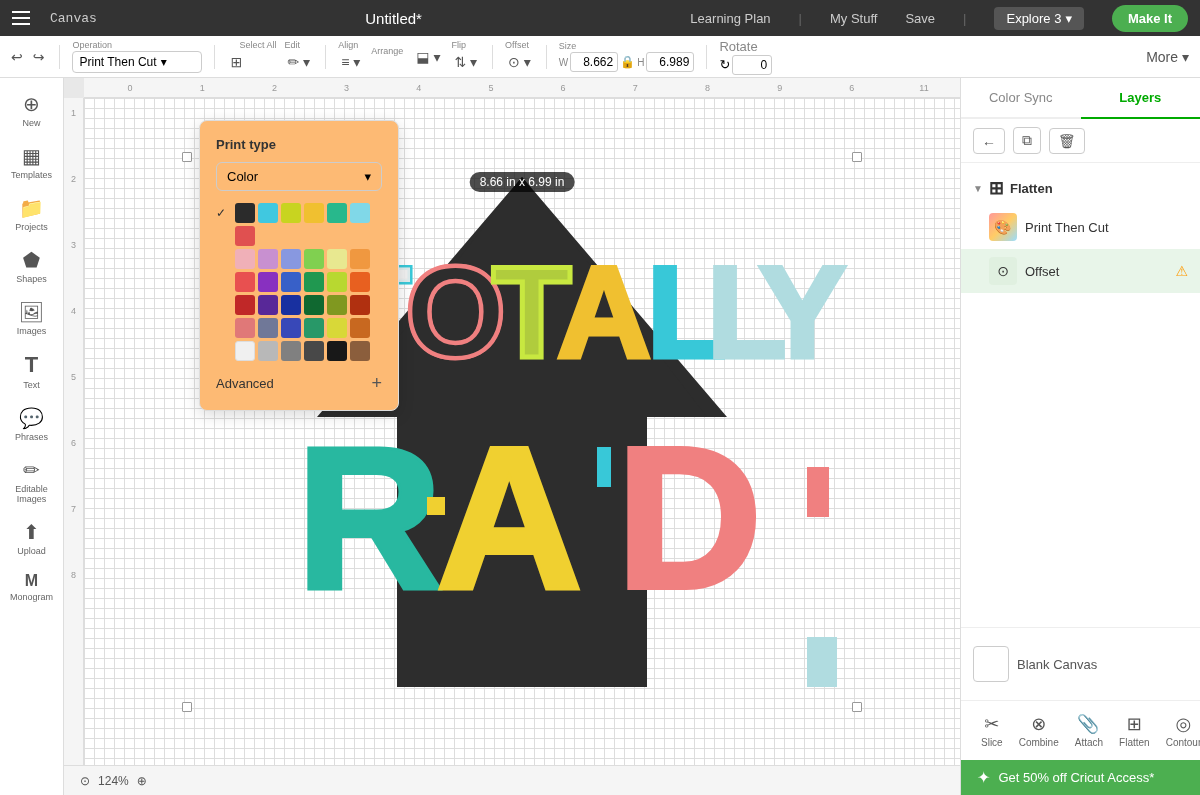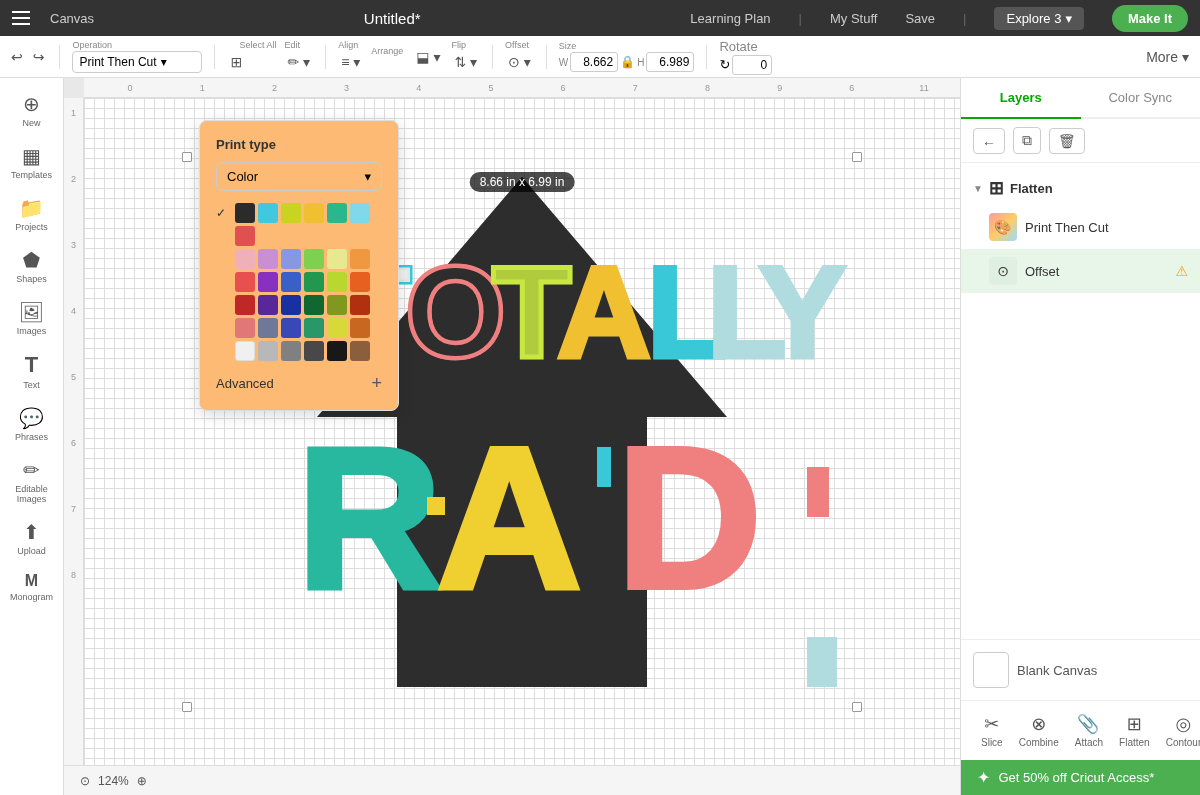--- a/index.html
+++ b/index.html
@@ -4,21 +4,21 @@
   <style>
     * { box-sizing: border-box; margin: 0; padding: 0; }
     body { font-family: -apple-system, BlinkMacSystemFont, 'Segoe UI', sans-serif; background: #f0f0f0; overflow: hidden; width: 1200px; height: 795px; }
 
     
     .top-nav {
       display: flex; align-items: center; background: #333; height: 36px; padding: 0 12px; gap: 12px; color: #fff; position: relative; z-index: 100;
     }
     .nav-hamburger { cursor: pointer; display: flex; flex-direction: column; gap: 4px; margin-right: 8px; }
     .nav-hamburger span { display: block; width: 18px; height: 2px; background: #fff; }
-    .nav-canvas-label { font-size: 13px; color: #ccc; }
+    .nav-canvas-label { font-size: 13px; color: #ccc; font-family: Liberation Mono, monospace; }
     .nav-title { flex: 1; text-align: center; font-size: 15px; color: #fff; }
     .nav-right { display: flex; align-items: center; gap: 28px; font-size: 13px; }
     .nav-learning { color: #ccc; }
     .nav-separator { color: #666; }
     .nav-mystuff { color: #ccc; }
     .nav-save { color: #ccc; }
     .nav-explore { background: #555; padding: 4px 12px; border-radius: 4px; color: #fff; display: flex; align-items: center; gap: 4px; cursor: pointer; }
     .nav-makeit { background: #4caf50; padding: 6px 16px; border-radius: 20px; color: #fff; font-weight: 600; cursor: pointer; font-size: 13px; }
 
     
@@ -83,21 +83,21 @@
     .layers-section { padding: 8px 0; }
     .layers-group-header { display: flex; align-items: center; gap: 6px; padding: 6px 12px; font-size: 13px; font-weight: 600; color: #333; cursor: pointer; }
     .layers-group-chevron { font-size: 10px; color: #888; }
     .layer-item { display: flex; align-items: center; gap: 8px; padding: 8px 12px 8px 28px; font-size: 13px; color: #333; cursor: pointer; }
     .layer-item.selected { background: #e8f5e9; }
     .layer-thumb { width: 28px; height: 28px; border-radius: 4px; background: #eee; flex-shrink: 0; display: flex; align-items: center; justify-content: center; font-size: 16px; }
     .layer-thumb.print-then-cut { background: linear-gradient(135deg, #ff9999, #ffcc66, #99ddff); }
     .layer-thumb.offset { background: #e0f0e0; }
     .layer-name { flex: 1; font-size: 13px; }
     .layer-warning { color: #ff9900; font-size: 14px; }
-    .blank-canvas-row { display: flex; align-items: center; gap: 8px; padding: 12px 12px; border-top: 1px solid #eee; margin-top: 4px; }
+    .blank-canvas-row { display: flex; align-items: center; gap: 8px; padding: 18px 12px; border-top: 1px solid #eee; margin-top: 4px; }
     .blank-canvas-thumb { width: 36px; height: 36px; border: 1px solid #ccc; border-radius: 4px; background: #fff; flex-shrink: 0; }
     .blank-canvas-label { font-size: 13px; color: #555; }
 
     
     .bottom-toolbar { display: flex; align-items: center; justify-content: space-around; padding: 8px 12px; border-top: 1px solid #eee; }
     .bottom-tool { display: flex; flex-direction: column; align-items: center; gap: 2px; cursor: pointer; padding: 4px 8px; border-radius: 4px; }
     .bottom-tool-icon { font-size: 18px; color: #555; }
     .bottom-tool-label { font-size: 10px; color: #666; }
 
     
@@ -414,22 +414,22 @@
 
     <div class="zoom-bar">
       <span style="cursor:pointer;">⊙</span>
       <span>124%</span>
       <span style="cursor:pointer;">⊕</span>
     </div>
   </div>
 
   <div class="right-sidebar">
     <div class="right-tabs">
+      <div class="right-tab">Color Sync</div>
       <div class="right-tab active">Layers</div>
-      <div class="right-tab">Color Sync</div>
     </div>
 
     <div class="layers-toolbar">
       <button class="layers-toolbar-btn">←</button>
       <button class="layers-toolbar-btn">⧉</button>
       <button class="layers-toolbar-btn">🗑</button>
     </div>
 
     <div class="layers-section">
 

